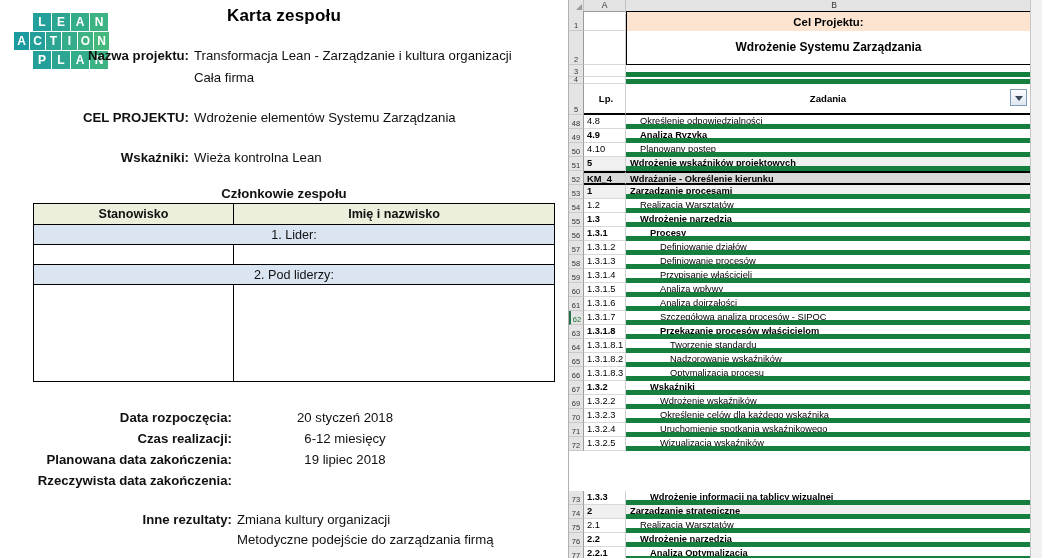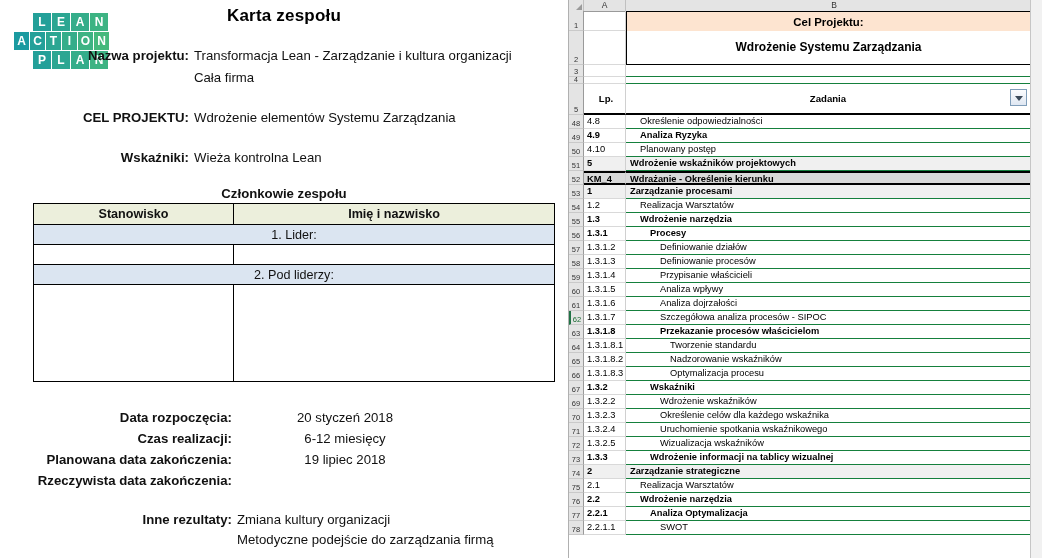--- a/index.html
+++ b/index.html
@@ -108,21 +108,21 @@
     padding-bottom:0px;line-height:9px;
   }
   .ca{
     width:42px;min-width:42px;box-sizing:border-box;
     border-right:1px solid #d0d0d0;border-bottom:1px solid #d9d9d9;
     padding-left:3px;font-size:9.3px;line-height:13px;
     white-space:nowrap;overflow:hidden;
   }
   .cb{
     flex:1;box-sizing:border-box;
-    border-right:1px solid #d0d0d0;border-bottom:1px solid #15803d;
+    border-right:1px solid #d0d0d0;border-bottom:5px solid #15803d;
     font-size:9.3px;line-height:13px;white-space:nowrap;overflow:hidden;
   }
   .pad{width:12px;min-width:12px;background:#fff;border-bottom:1px solid #d9d9d9;box-sizing:border-box;}
   .bold .ca,.bold .cb{font-weight:bold;}
   .sel .rn{background:#e4e4e4;color:#1a6b32;border-left:2px solid #217346;
            width:15px;box-sizing:border-box;}
   
   #r1 .cb{
     background:#fde4d0;border:1px solid #000;border-bottom:none;
     text-align:center;font-weight:bold;font-size:11.4px;line-height:20px;
@@ -443,21 +443,21 @@
         <div class="ca">1.3.2.4</div>
         <div class="cb i3">Uruchomienie spotkania wskaźnikowego</div>
         <div class="pad"></div>
       </div>
       <div class="xrow" style="height: 14px;">
         <div class="rn">72</div>
         <div class="ca">1.3.2.5</div>
         <div class="cb i3">Wizualizacja wskaźników</div>
         <div class="pad"></div>
       </div>
-      <div class="xrow bold" style="height: 14px;">
+      <div class="xrow bold" style="height: 14px; margin-top: 40px;">
         <div class="rn">73</div>
         <div class="ca">1.3.3</div>
         <div class="cb i2">Wdrożenie informacji na tablicy wizualnej</div>
         <div class="pad"></div>
       </div>
       <div class="xrow bold graybg" style="height: 14px;">
         <div class="rn">74</div>
         <div class="ca">2</div>
         <div class="cb i0">Zarządzanie strategiczne</div>
         <div class="pad"></div>

